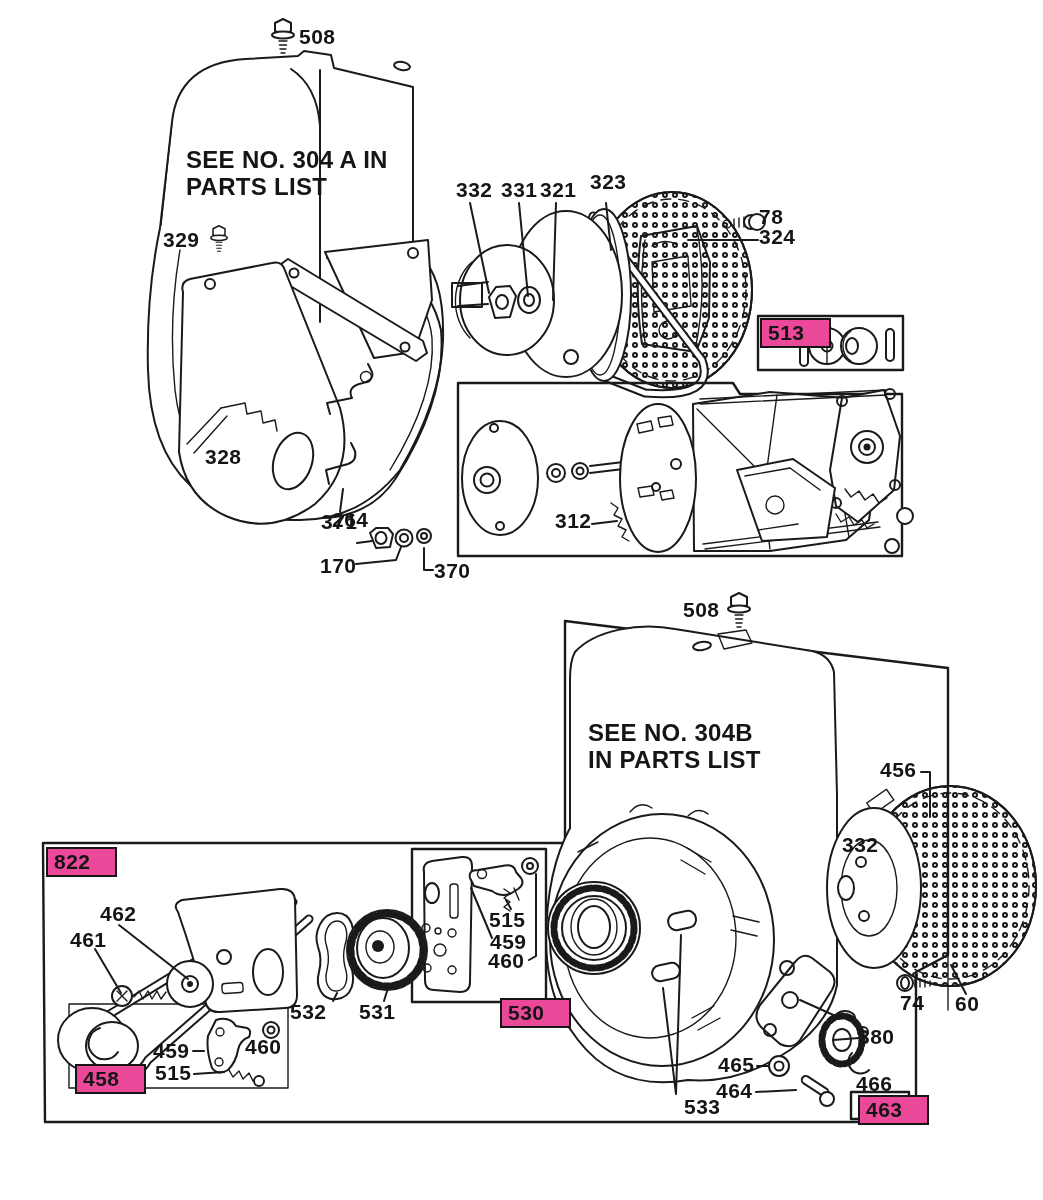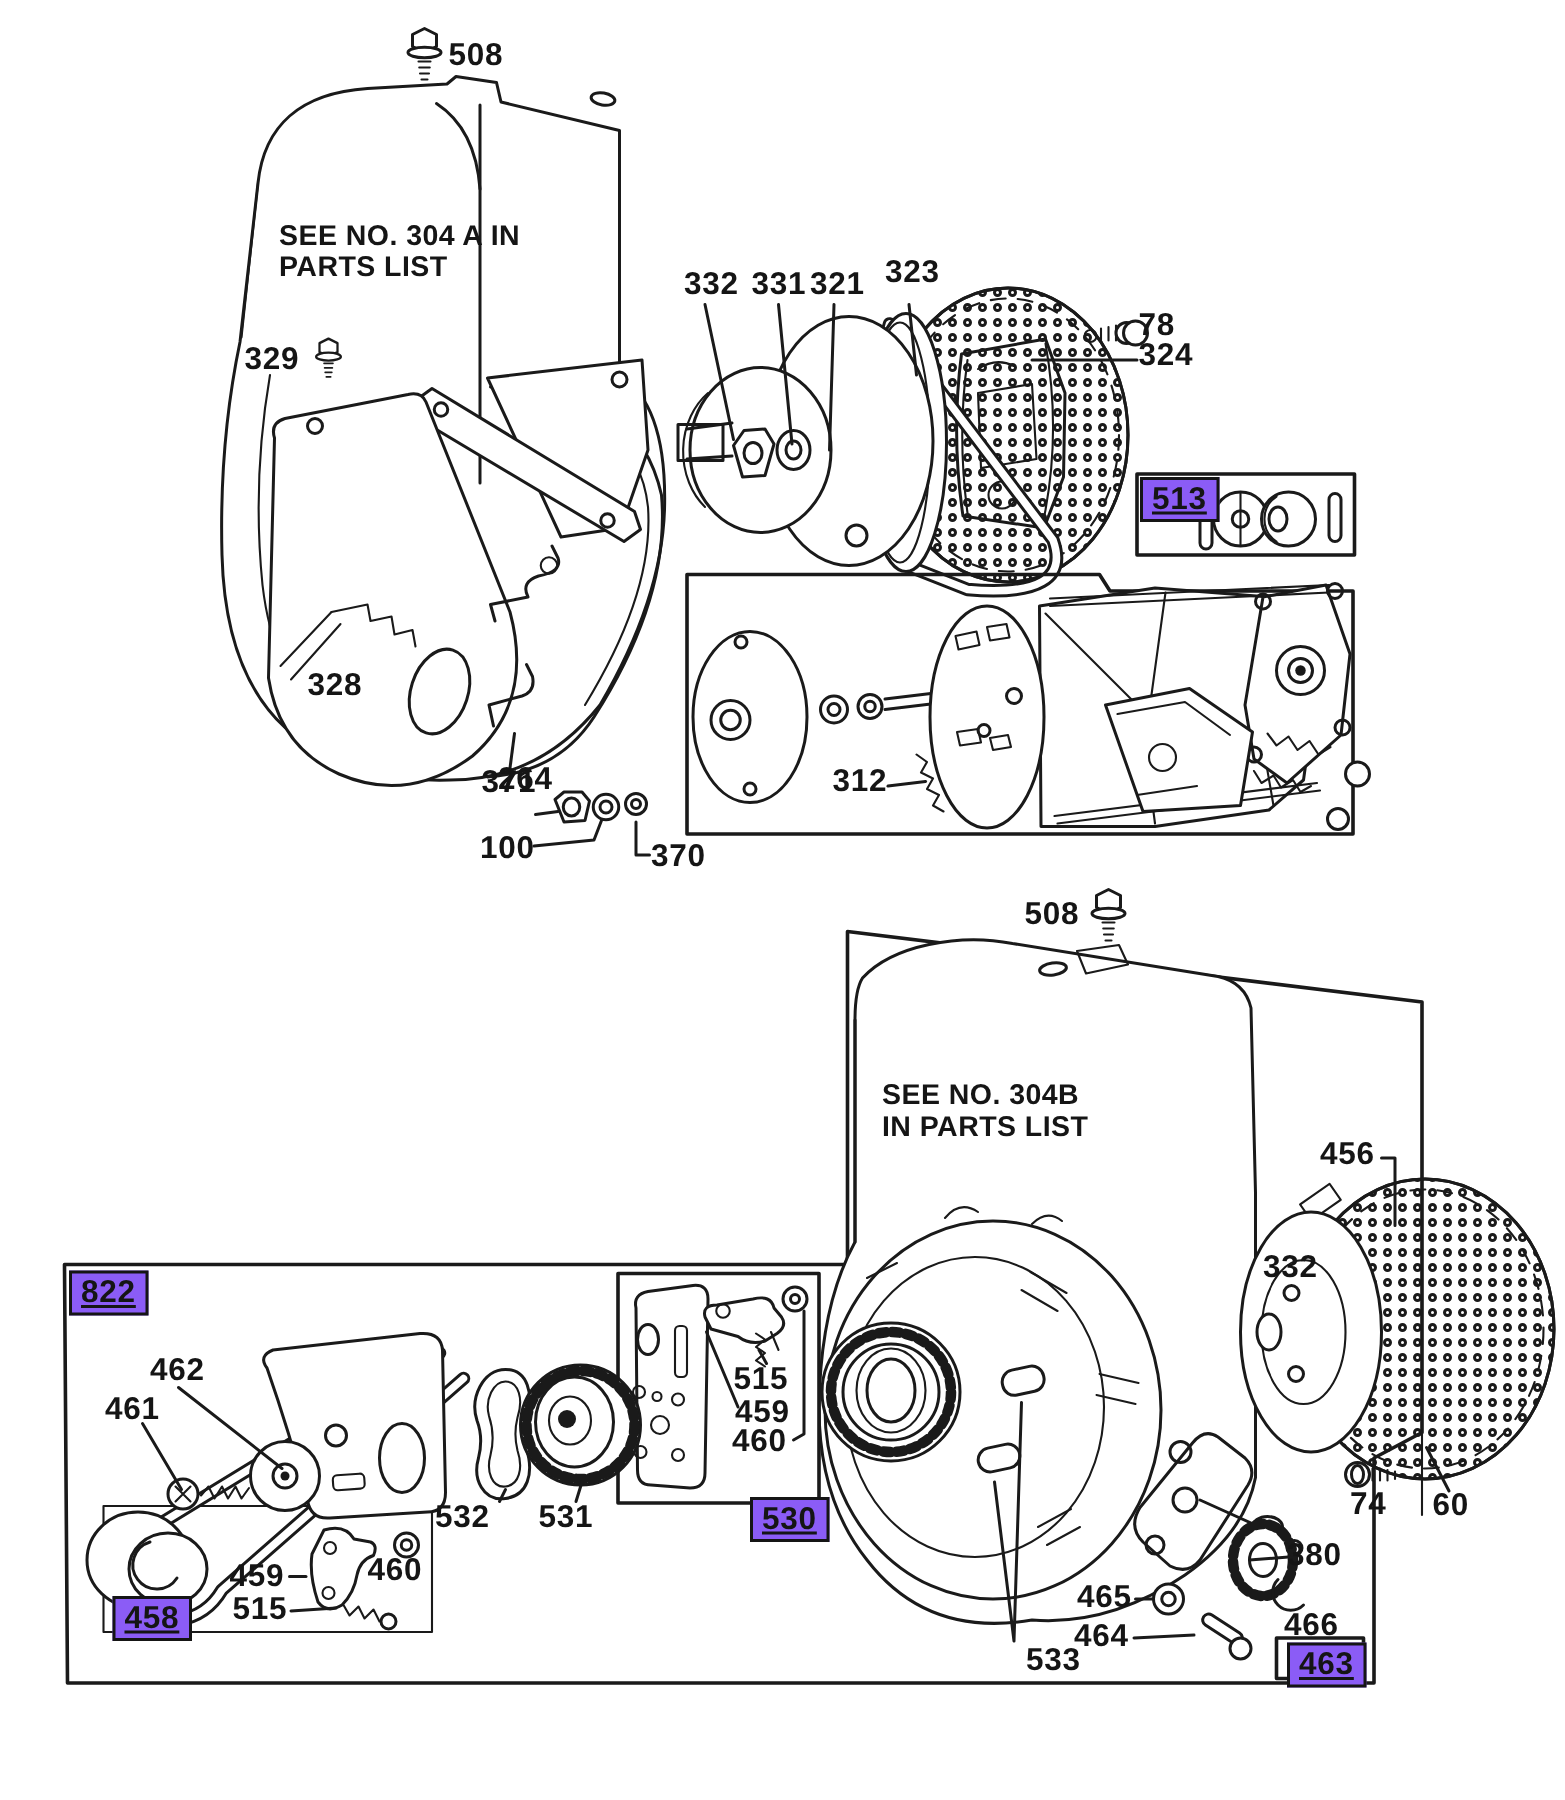--- a/index.html
+++ b/index.html
@@ -11,22 +11,22 @@
   svg .ink{fill:#1a1a1a;stroke:none;}
   svg .d{fill:url(#dots);}
   svg .thin{stroke-width:1.4;}
   svg .teeth{stroke-width:7;stroke-dasharray:5 4;}
   svg .lead{stroke-width:1.8;}
   svg .band{stroke-width:9;}
   svg .bandw{stroke:#ffffff;stroke-width:5;}
   svg .box{stroke-width:2.4;}
   .callout{position:absolute;font-size:21px;font-weight:bold;color:#151515;
            letter-spacing:0.5px;white-space:nowrap;line-height:1;}
-  .callout.boxed{border:2.5px solid #151515;background:#8b5cf6;padding:2px 6px 3px 6px;text-decoration:underline;}
-  .note{position:absolute;font-size:19px;font-weight:bold;color:#151515;
+  .callout.boxed{border:2.5px solid #151515;background:#ec4899;padding:2px 24px 3px 6px;}
+  .note{position:absolute;font-size:24px;font-weight:bold;color:#151515;
         letter-spacing:0.3px;line-height:1.12;white-space:nowrap;}
 </style>
 </head>
 <body>
 
 <div id="page">
 <svg id="art" width="1043" height="1200" viewBox="0 0 1043 1200">
   <defs>
     <pattern id="dots" patternUnits="userSpaceOnUse" width="10" height="10">
       <circle cx="5" cy="5" r="2" fill="none" stroke="#1a1a1a" stroke-width="1"></circle>
@@ -366,21 +366,21 @@
       <span class="callout" style="left: 501px; top: 179px;">331</span>
       <span class="callout" style="left: 540px; top: 179px;">321</span>
       <span class="callout" style="left: 590px; top: 171px;">323</span>
       <span class="callout" style="left: 759px; top: 206px;">78</span>
       <span class="callout" style="left: 759px; top: 226px;">324</span>
       <span class="callout boxed" style="left: 760px; top: 318px;">513</span>
       <span class="callout" style="left: 205px; top: 446px;">328</span>
       <span class="callout" style="left: 555px; top: 510px;">312</span>
       <span class="callout" style="left: 321px; top: 511px;">371</span>
       <span class="callout" style="left: 320px; top: 509px; margin-left: 12px;">264</span>
-      <span class="callout" style="left: 320px; top: 555px;">100</span>
+      <span class="callout" style="left: 320px; top: 555px;">170</span>
       <span class="callout" style="left: 434px; top: 560px;">370</span>
       <div class="note" style="left: 186px; top: 147px;">
         <div>SEE NO. 304 A IN</div>
         <div>PARTS LIST</div>
       </div>
       <span class="callout" style="left: 683px; top: 599px;">508</span>
       <span class="callout" style="left: 880px; top: 759px;">456</span>
       <span class="callout" style="left: 842px; top: 834px;">332</span>
       <span class="callout boxed" style="left: 46px; top: 847px;">822</span>
       <span class="callout" style="left: 100px; top: 903px;">462</span>

